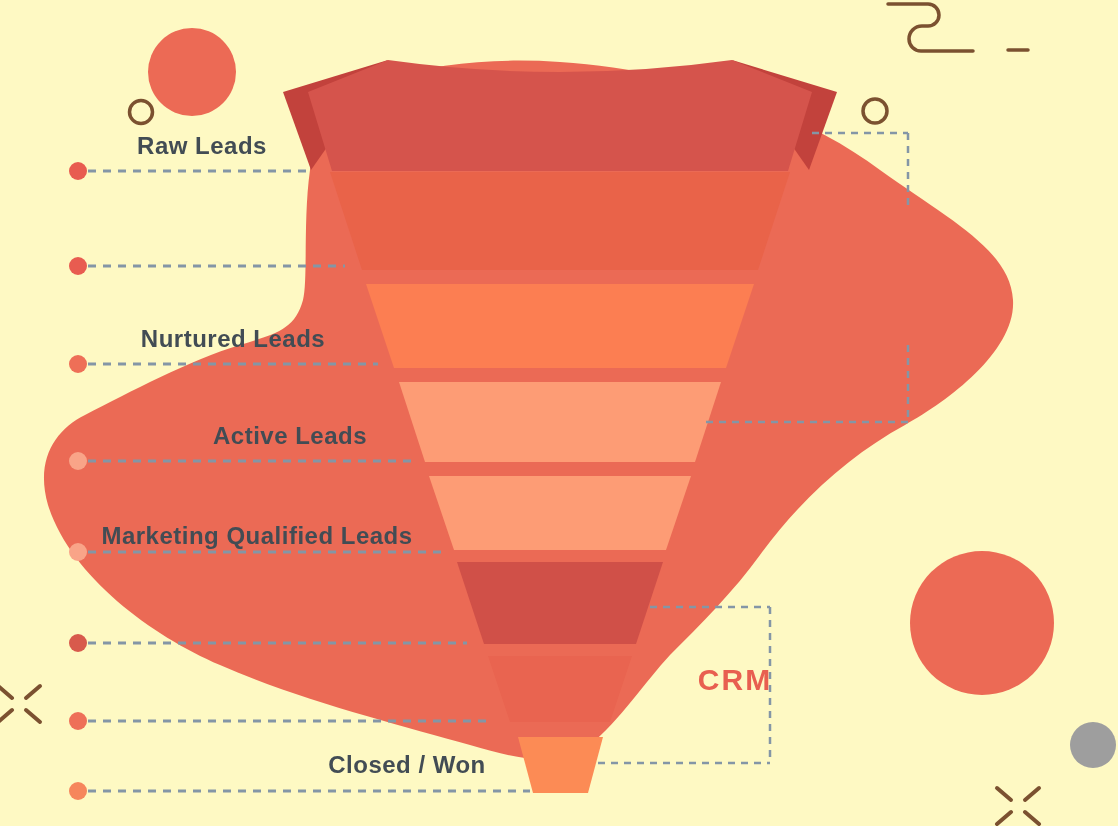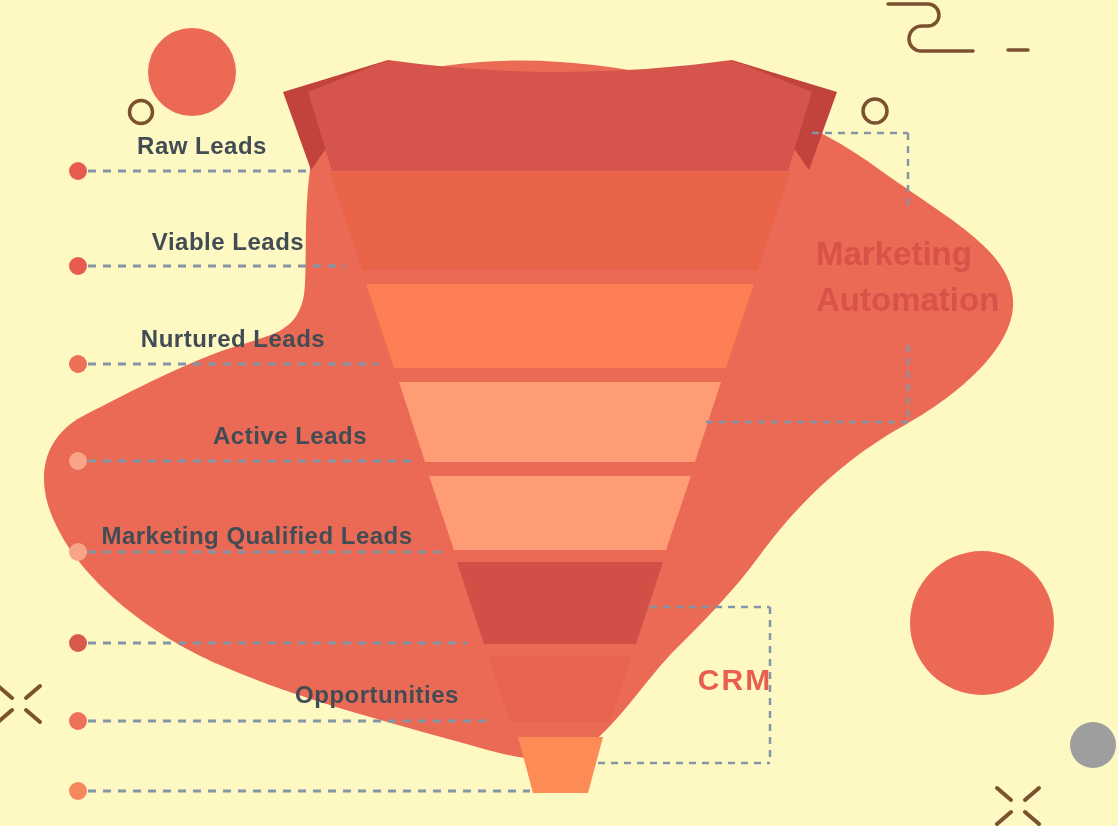--- a/index.html
+++ b/index.html
@@ -129,22 +129,20 @@
       <g stroke-width="4">
         <line x1="997" y1="788" x2="1011" y2="800"></line>
         <line x1="1025" y1="800" x2="1039" y2="788"></line>
         <line x1="997" y1="824" x2="1011" y2="812"></line>
         <line x1="1025" y1="812" x2="1039" y2="824"></line>
       </g>
     </g>
   </svg>
 
   <div class="stage-label" style="left:202px;top:146px">Raw Leads</div>
-  <div class="stage-label" style="left:228px;top:242px">Viable Leads</div>
   <div class="stage-label" style="left:290px;top:436px">Active Leads</div>
   <div class="stage-label" style="left:233px;top:339px">Nurtured Leads</div>
   <div class="stage-label" style="left:257px;top:536px">Marketing Qualified Leads</div>
-  <div class="stage-label" style="left:377px;top:695px">Opportunities</div>
+  <div class="stage-label" style="left:407px;top:765px">Closed / Won</div>
 
-  <div class="ma-label">Marketing Automation</div>
   <div class="crm-label">CRM</div>
 
 </div>
 
 </body></html>

